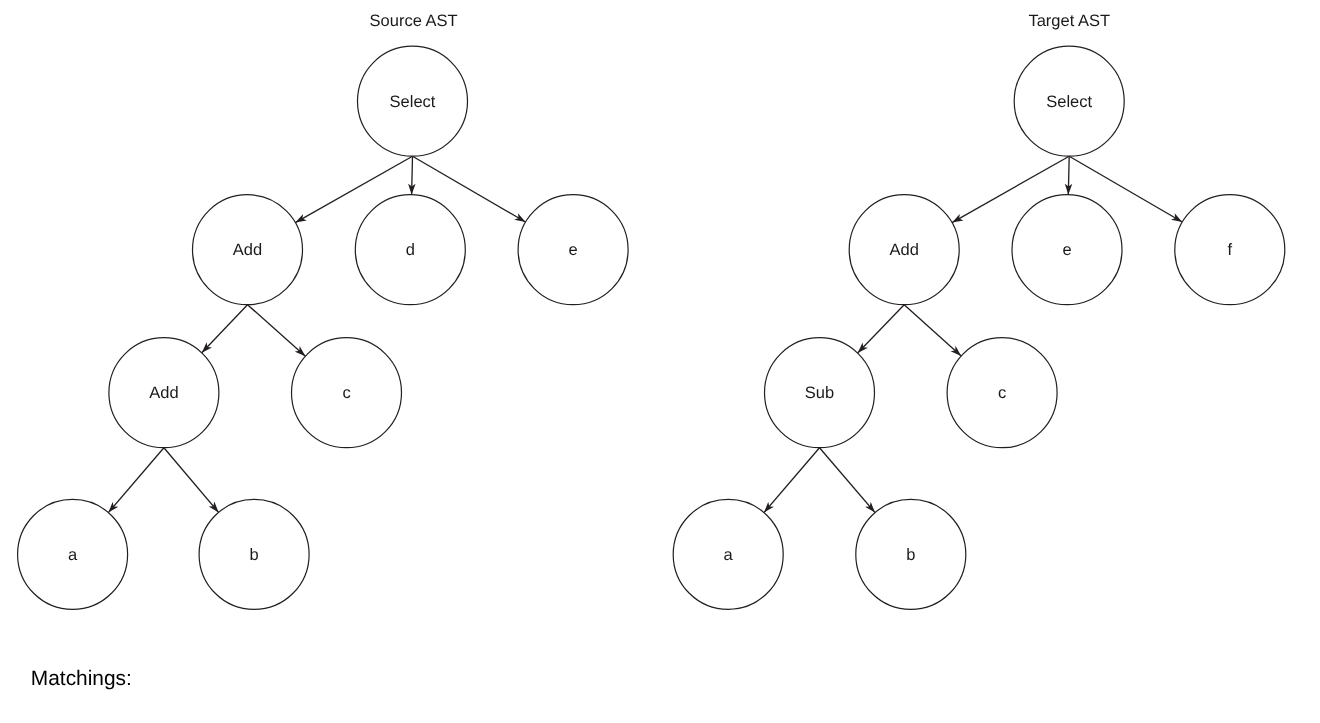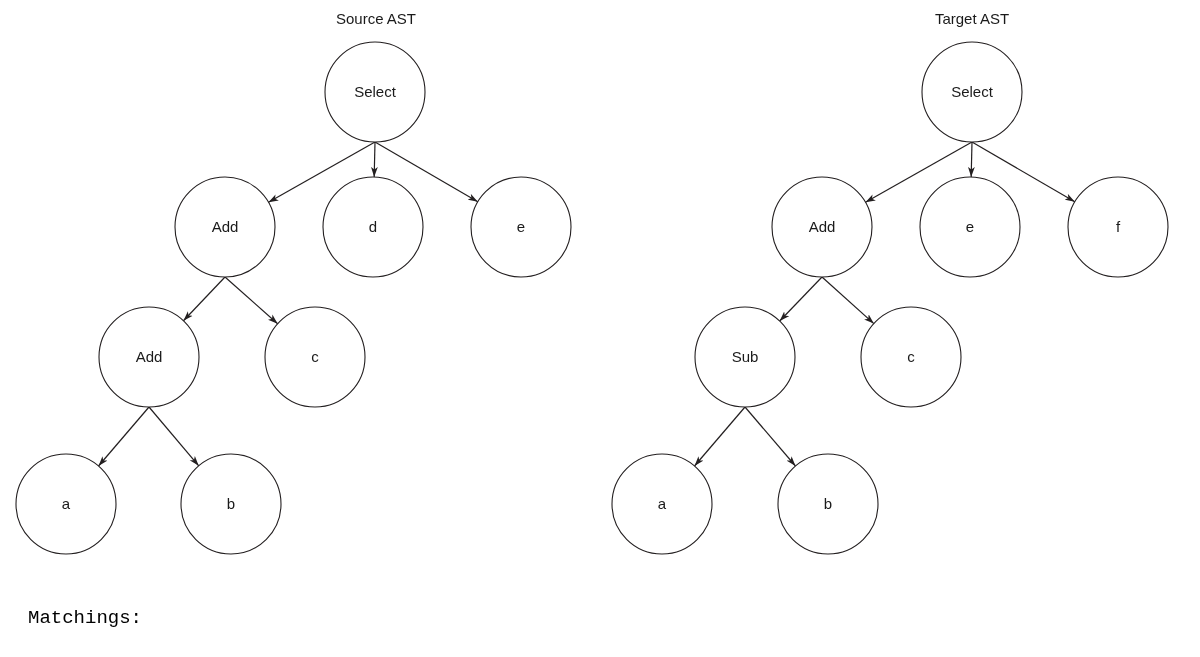--- a/index.html
+++ b/index.html
@@ -45,21 +45,21 @@
     fill: #1a1a1a;
     text-anchor: middle;
     dominant-baseline: middle;
   }
   .edge-line {
     stroke: #231f20;
     stroke-width: 1.2;
     fill: none;
   }
   .caption-text {
-    font-family: Liberation Mono, monospace;
+    font-family: Liberation Sans, sans-serif;
     font-size: 19px;
     fill: #1a1a1a;
     dominant-baseline: middle;
     text-align: right;
   }
 </style>
 </head>
 <body>
 
 <div id="canvas">

